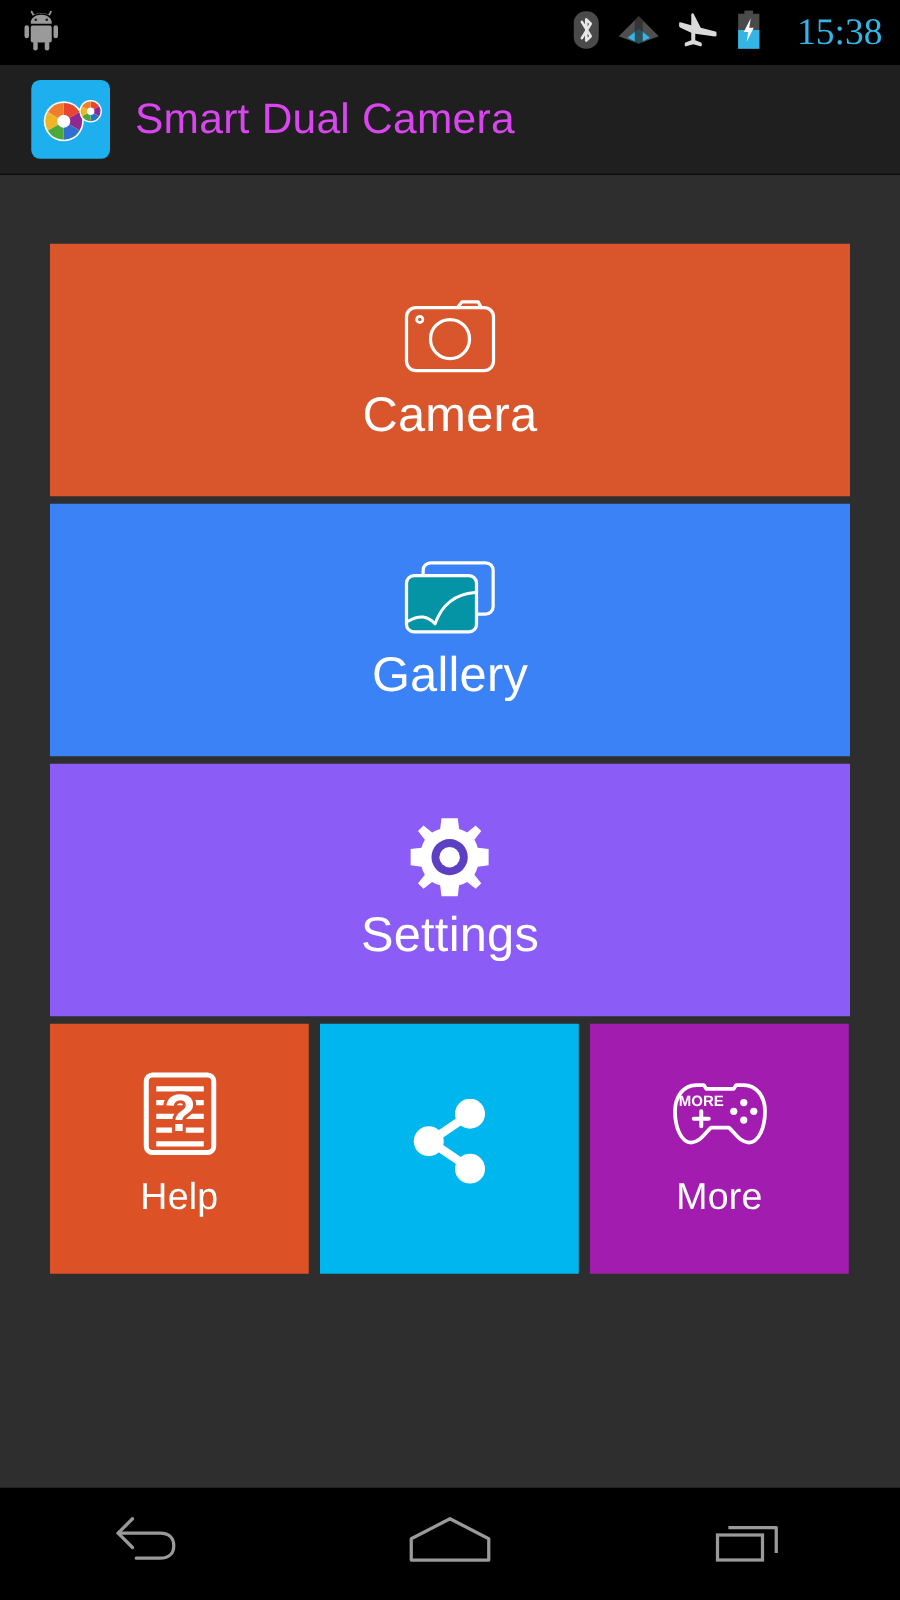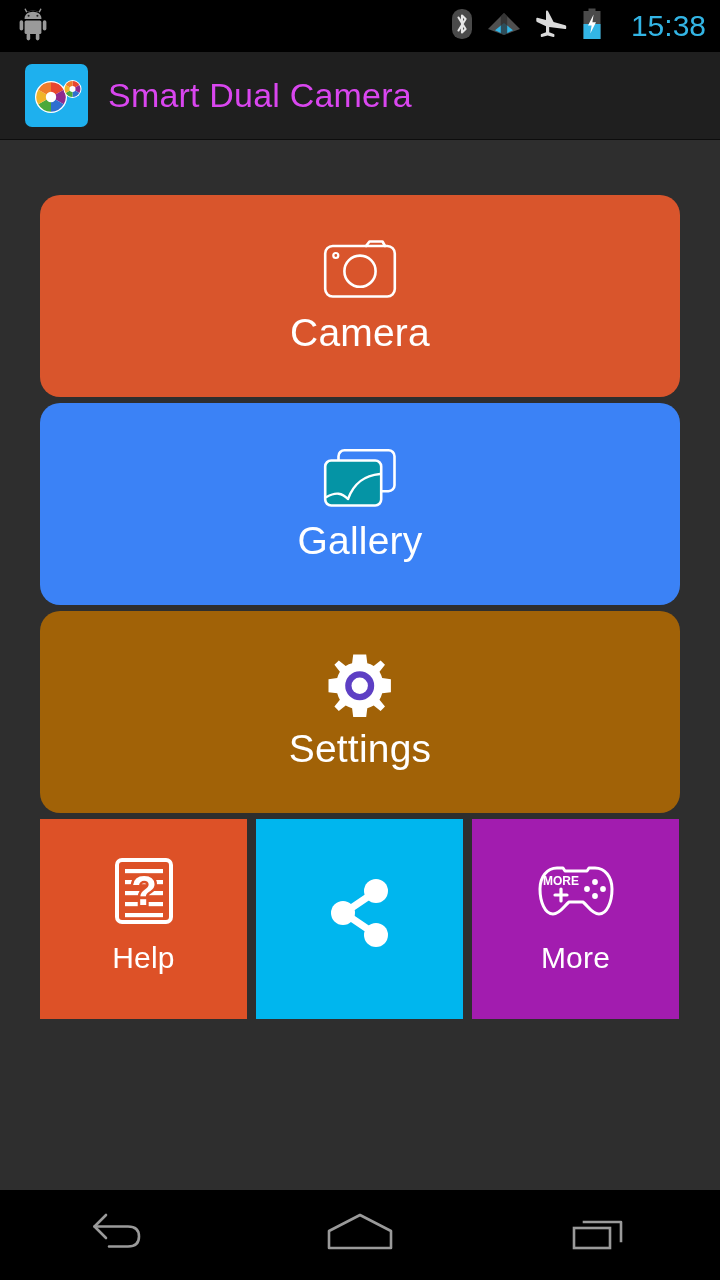--- a/index.html
+++ b/index.html
@@ -37,21 +37,21 @@
     align-items: center;
     gap: 14px;
   }
   .status-icon { display: block; }
   #status-clock {
     color: #33b5e5;
     font-size: 30px;
     letter-spacing: 0px;
     line-height: 30px;
     padding-left: 4px;
-    font-family: Liberation Sans, sans-serif;
+    font-family: Liberation Serif, serif;
     margin-left: 10px;
   }
 
   
   #action-bar {
     height: 88px;
     background: #1f1f1f;
     display: flex;
     align-items: center;
     padding-left: 25px;
@@ -90,21 +90,20 @@
     flex-direction: column;
     align-items: center;
     justify-content: center;
     cursor: pointer;
     user-select: none;
   }
   .tile-wide {
     width: 640px;
     height: 202px;
     margin-bottom: 6px;
-    border-radius: 20px;
   }
   .tile-icon {
     height: 66px;
     display: flex;
     align-items: center;
     justify-content: center;
     margin-bottom: 8px;
   }
   .tile-label {
     color: #ffffff;
@@ -265,21 +264,21 @@
         <svg width="76" height="62" viewBox="0 0 76 62">
           <rect x="16.5" y="3.2" width="56" height="41" rx="6" fill="none" stroke="#ffffff" stroke-width="2.6"></rect>
           <rect x="3.2" y="13.5" width="56" height="45" rx="6" fill="#0594a5" stroke="#ffffff" stroke-width="2.6"></rect>
           <path d="M4.5,50 C14,44.5 20,46 26,52" fill="none" stroke="#ffffff" stroke-width="2.4" stroke-linecap="round"></path>
           <path d="M26,52 C32,36 42,28.5 58,27" fill="none" stroke="#ffffff" stroke-width="2.4" stroke-linecap="round"></path>
         </svg>
       </div>
       <div class="tile-label">Gallery</div>
     </div>
 
-    <div class="tile tile-wide" style="background:#a16207">
+    <div class="tile tile-wide" style="background:#8b5cf6">
       <div class="tile-icon">
         <svg width="68" height="68" viewBox="0 0 68 68">
           <path d="M34,2.5 L40.2,2.5 L41.3,11.2 A24,24 0 0,1 47.7,13.9 L54.6,8.4
                    L59,12.8 L53.5,19.7 A24,24 0 0,1 56.2,26.1 L64.9,27.2 L64.9,33.4
                    L64.9,34 L64.9,40.2 L56.2,41.3 A24,24 0 0,1 53.5,47.7 L59,54.6
                    L54.6,59 L47.7,53.5 A24,24 0 0,1 41.3,56.2 L40.2,64.9 L34,64.9
                    L33.4,64.9 L27.2,64.9 L26.1,56.2 A24,24 0 0,1 19.7,53.5 L12.8,59
                    L8.4,54.6 L13.9,47.7 A24,24 0 0,1 11.2,41.3 L2.5,40.2 L2.5,34
                    L2.5,33.4 L2.5,27.2 L11.2,26.1 A24,24 0 0,1 13.9,19.7 L8.4,12.8
                    L12.8,8.4 L19.7,13.9 A24,24 0 0,1 26.1,11.2 L27.2,2.5 Z" fill="#ffffff"></path>

